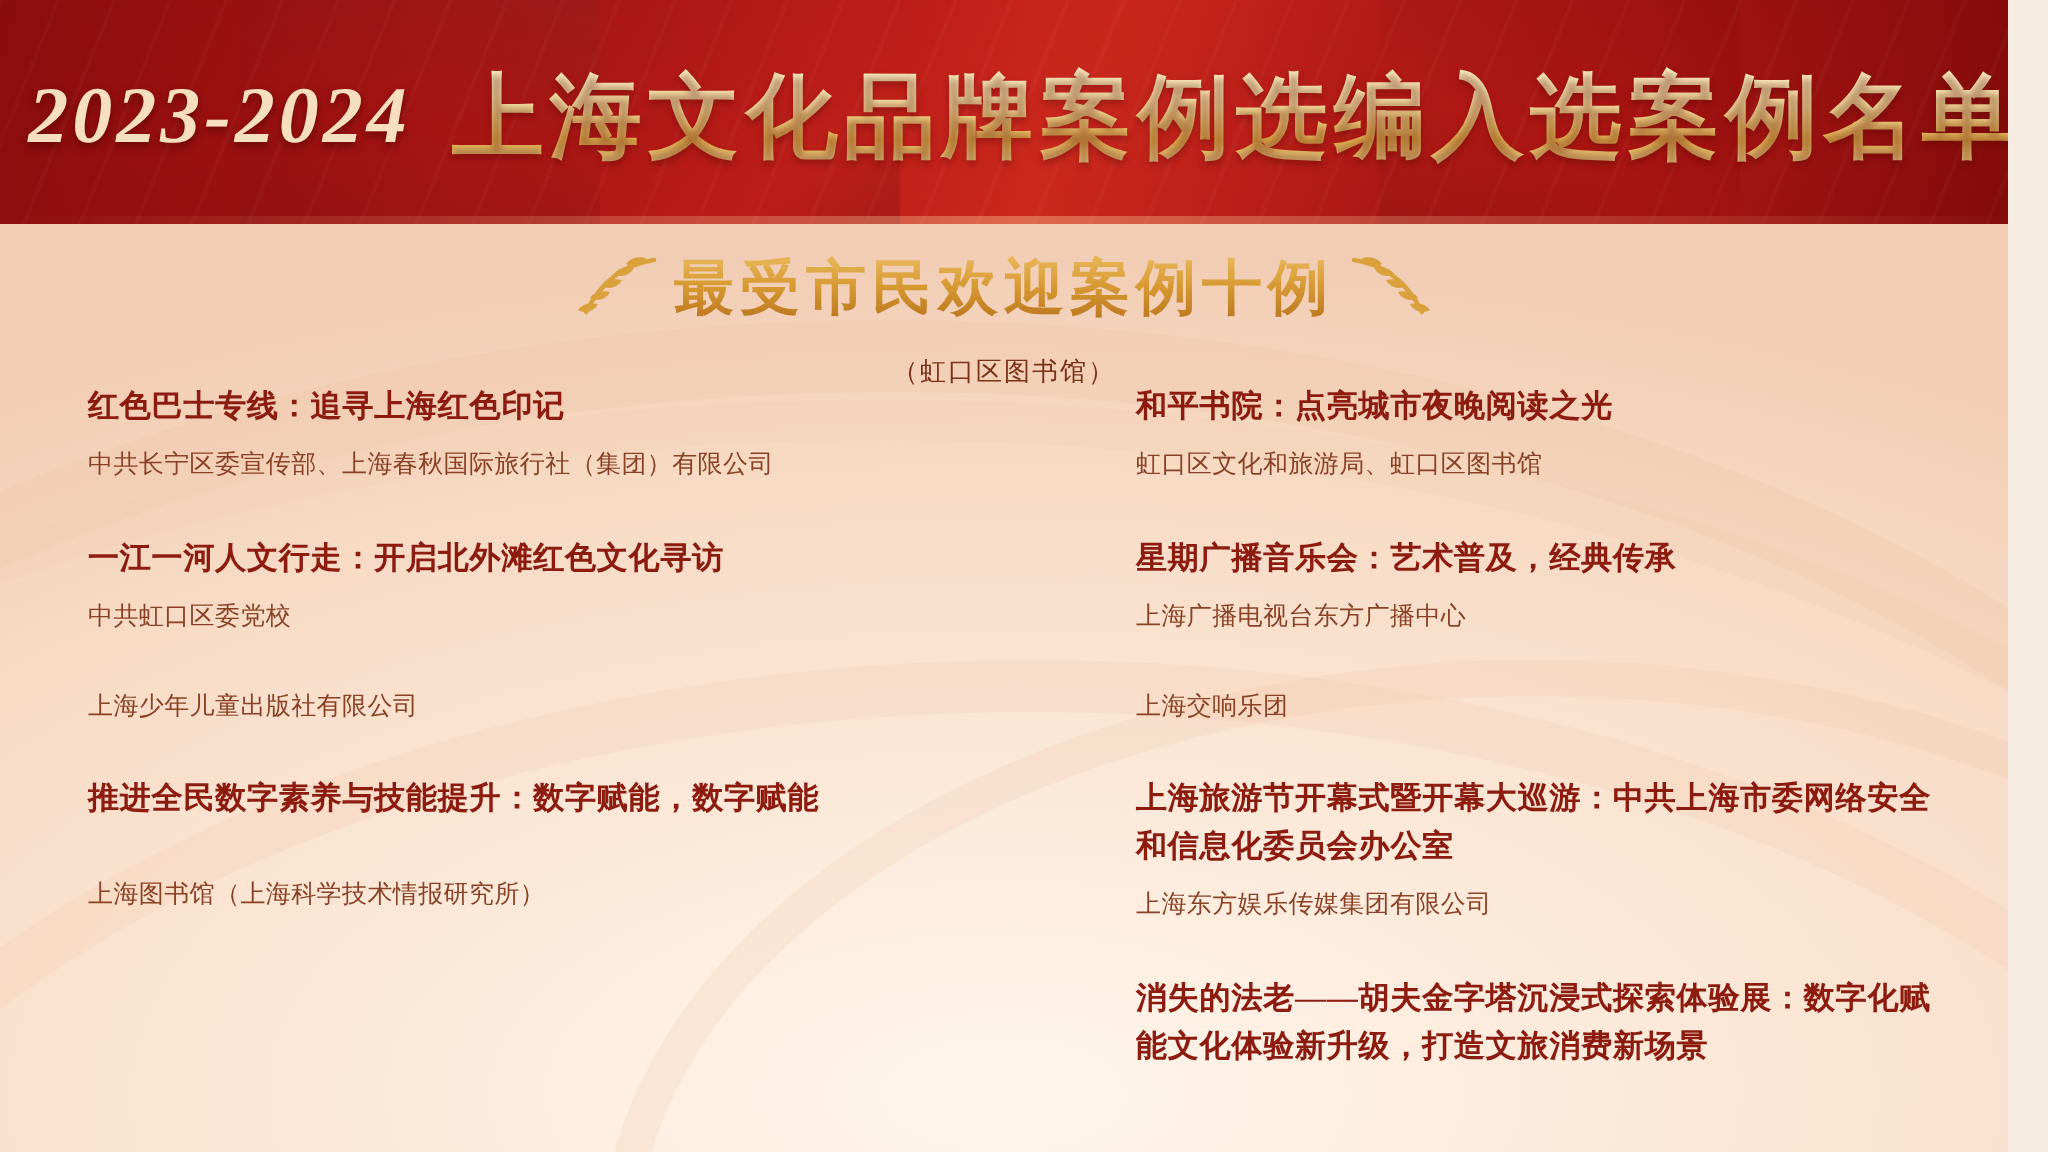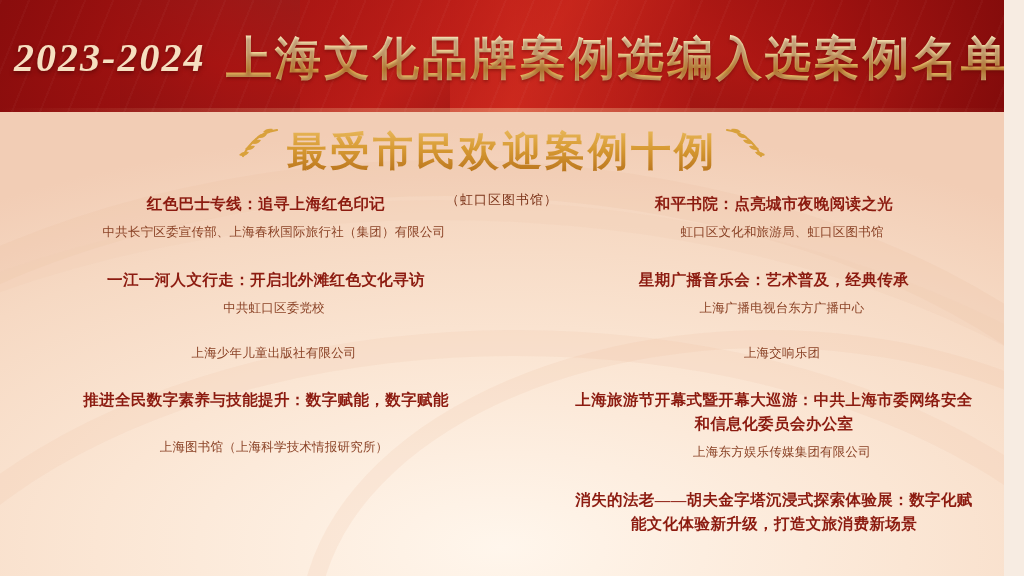--- a/index.html
+++ b/index.html
@@ -126,21 +126,21 @@
     left: 0; right: 0; top: 124px;
     text-align: center;
   }
   .section-title-row {
     display: inline-block;
     position: relative;
     padding: 0 52px;
   }
   .section-title {
     font-family: Liberation Sans, sans-serif;
-    font-size: 40px;
+    font-size: 30px;
     font-weight: 700;
     letter-spacing: 3px;
     background: linear-gradient(180deg, #e8b75a 0%, #d79a33 45%, #b9741d 100%);
     -webkit-background-clip: text;
     background-clip: text;
     color: transparent;
   }
   .wheat {
     position: absolute;
     top: 2px;
@@ -168,38 +168,36 @@
   }
   .col {
     width: 50%;
     box-sizing: border-box;
   }
   .col-left { padding-right: 24px; }
   .col-right { padding-left: 56px; }
   .entry {
     margin-bottom: 26px;
     position: relative;
-    text-align: center;
   }
   .entry-title {
     font-family: "Liberation Serif", "DejaVu Serif", serif;
     font-size: 15.5px;
     font-weight: 700;
     color: #8c1b10;
     line-height: 1.55;
     letter-spacing: 0.4px;
   }
   .entry-org {
     margin-top: 7px;
     font-family: "Liberation Sans", "DejaVu Sans", sans-serif;
     font-size: 12.5px;
     color: #8a4226;
     line-height: 1.5;
     letter-spacing: 0.2px;
-    margin-left: 16px;
   }
 </style>
 </head>
 <body>
 
 <div class="poster">
 
   <div class="swoosh s1"></div>
   <div class="swoosh s2"></div>
   <div class="swoosh s3"></div>

